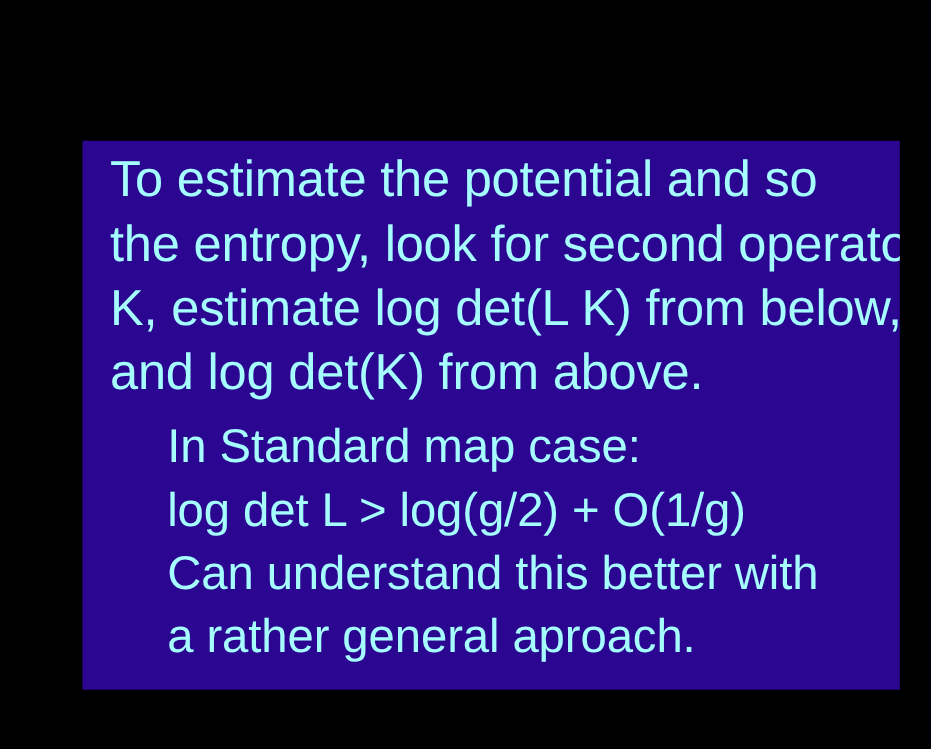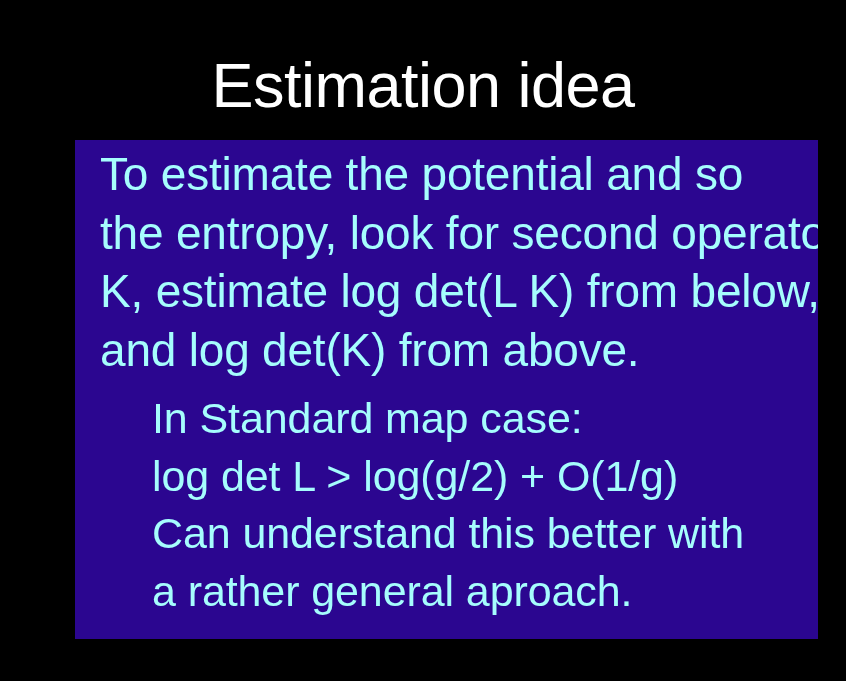--- a/index.html
+++ b/index.html
@@ -33,21 +33,20 @@
     white-space: nowrap;
   }
   .content-box {
     position: absolute;
     left: 75px;
     top: 128px;
     width: 743px;
     height: 499px;
     background: #2B0690;
     overflow: hidden;
-    margin-top: 12px;
   }
   .body-block {
     position: absolute;
     left: 25px;
     top: 5px;
     width: 760px;
   }
   .body-line {
     color: #A6FDFD;
     font-size: 46px;
@@ -67,21 +66,20 @@
     line-height: 57.5px;
     white-space: nowrap;
     letter-spacing: -0.1px;
   }
 </style>
 </head>
 <body>
 
 <div class="slide">
 
-  <div class="slide-title">Estimation idea</div>
 
   <div class="content-box">
 
     <div class="body-block">
       <div class="body-line">To estimate the potential and so</div>
       <div class="body-line">the entropy, look for second operator</div>
       <div class="body-line">K, estimate log det(L K) from below,</div>
       <div class="body-line">and log det(K) from above.</div>
     </div>
 

